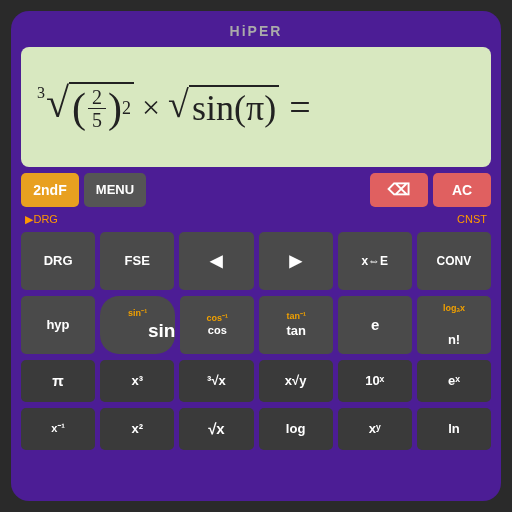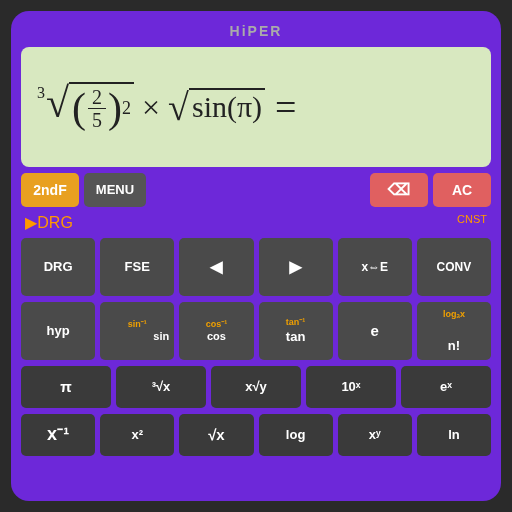--- a/index.html
+++ b/index.html
@@ -8,21 +8,21 @@
       height: 512px;
       background: #2a2a2a;
       display: flex;
       justify-content: center;
       align-items: center;
       font-family: Arial, sans-serif;
     }
     .calculator {
       width: 490px;
       height: 490px;
-      background: #6d28d9;
+      background: #4c1d95;
       border-radius: 18px;
       padding: 10px;
       display: flex;
       flex-direction: column;
       gap: 6px;
     }
     .title-bar {
       text-align: center;
       color: #aaa;
       font-size: 14px;
@@ -100,21 +100,21 @@
       gap: 5px;
       align-items: center;
     }
     .spacer { flex: 1; }
     .drg-cnst-row {
       display: flex;
       justify-content: space-between;
       padding: 0 4px;
       font-size: 11px;
     }
-    .drg-label { color: #f90; font-size: 16px; }
+    .drg-label { color: #f90; font-size: 11px; }
     .cnst-label { color: #f90; font-size: 11px; }
 
     .btn {
       border-radius: 5px;
       border: none;
       cursor: pointer;
       font-size: 13px;
       font-weight: bold;
       display: flex;
       flex-direction: column;
@@ -191,21 +191,21 @@
           </span>
           <span class="paren">)</span>
           <span class="sup">2</span>
         </span>
       </span>
       <span class="times">×</span>
 
       <span class="sqrt-simple">
         <span class="radical-symbol" style="font-size:38px;">√</span>
         <span class="radical-content">
-          <span style="font-size:30px;">sin(π)</span>
+          <span style="font-size:36px;">sin(π)</span>
         </span>
       </span>
       <span class="equals">=</span>
     </div>
   </div>
 
   <div class="control-row">
     <button class="btn btn-2ndf">2ndF</button>
     <button class="btn btn-menu">MENU</button>
     <div class="spacer"></div>
@@ -222,48 +222,49 @@
     <button class="btn btn-std" style="font-size:13px;">DRG</button>
     <button class="btn btn-std" style="font-size:13px;">FSE</button>
     <button class="btn btn-std" style="font-size:16px;">◀</button>
     <button class="btn btn-std" style="font-size:16px;">▶</button>
     <button class="btn btn-std" style="font-size:12px;">x⇔E</button>
     <button class="btn btn-std" style="font-size:12px;">CONV</button>
   </div>
 
   <div class="btn-row">
     <button class="btn btn-std" style="font-size:13px;">hyp</button>
-    <button class="btn btn-std" style="display:flex;flex-direction:column;align-items:center;justify-content:center;gap:1px;">
+    <button class="btn btn-std" style="display:flex;flex-direction:column;align-items:center;justify-content:center;gap:1px;border-radius:19px;">
       <span style="font-size:9px;color:#f0a000;">sin⁻¹</span>
-      <span style="font-size:11px;margin-left:48px;">sin</span>
+      <span style="font-size:19px;margin-left:48px;">sin</span>
     </button>
     <button class="btn btn-std" style="display:flex;flex-direction:column;align-items:center;justify-content:center;gap:1px;">
       <span style="font-size:9px;color:#f0a000;">cos⁻¹</span>
       <span style="font-size:11px;">cos</span>
     </button>
     <button class="btn btn-std" style="display:flex;flex-direction:column;align-items:center;justify-content:center;gap:1px;">
       <span style="font-size:9px;color:#f0a000;">tan⁻¹</span>
       <span style="font-size:13px;">tan</span>
     </button>
     <button class="btn btn-std" style="font-size:15px;">e</button>
     <button class="btn btn-std" style="display:flex;flex-direction:column;align-items:center;justify-content:center;gap:18px;">
       <span style="font-size:9px;color:#f0a000;">logₐx</span>
       <span style="font-size:13px;">n!</span>
     </button>
   </div>
 
   <div class="btn-row">
     <button class="btn btn-dark" style="font-size:15px;">π</button>
+    <button class="btn btn-dark" style="font-size:13px;">x³</button>
     <button class="btn btn-dark" style="font-size:13px;">³√x</button>
     <button class="btn btn-dark" style="font-size:13px;">x√y</button>
     <button class="btn btn-dark" style="font-size:13px;">10ˣ</button>
     <button class="btn btn-dark" style="font-size:13px;">eˣ</button>
   </div>
 
   <div class="btn-row">
-    <button class="btn btn-dark" style="font-size:18px;">x⁻¹</button>
+    <button class="btn btn-dark" style="font-size:11px;">x⁻¹</button>
     <button class="btn btn-dark" style="font-size:13px;">x²</button>
     <button class="btn btn-dark" style="font-size:15px;">√x</button>
     <button class="btn btn-dark" style="font-size:13px;">log</button>
     <button class="btn btn-dark" style="font-size:13px;">xʸ</button>
     <button class="btn btn-dark" style="font-size:13px;">ln</button>
   </div>
 </div>
 
 </body></html>

